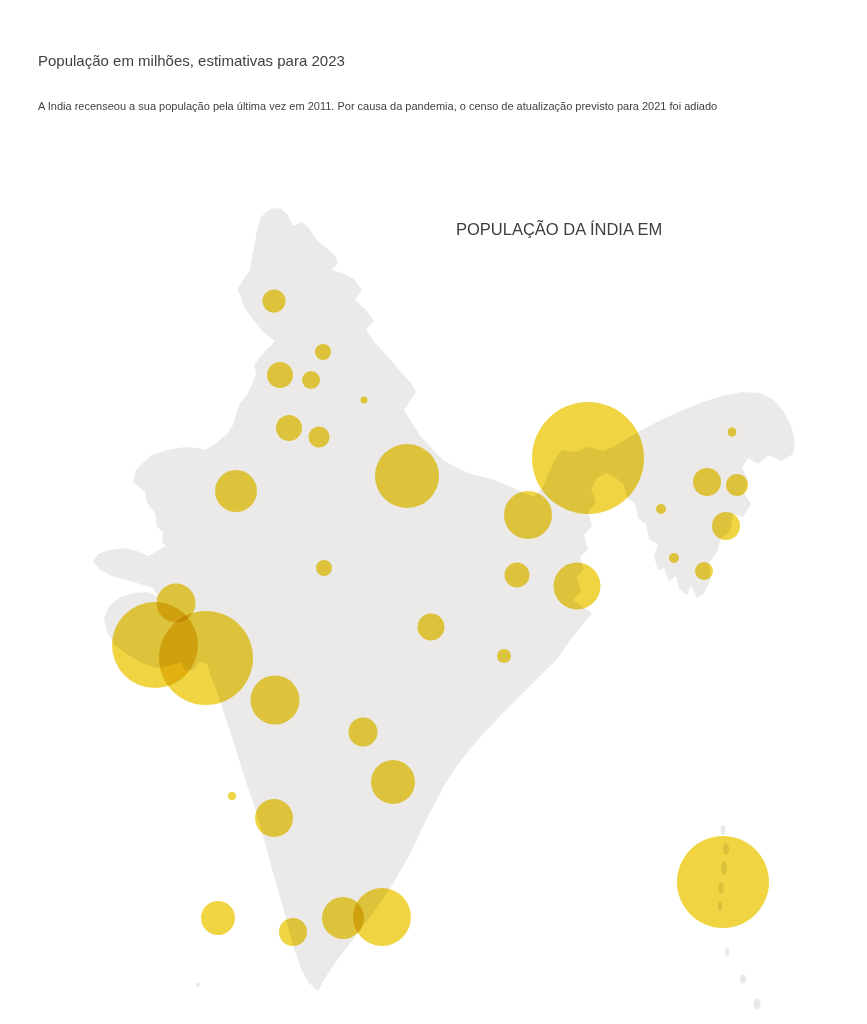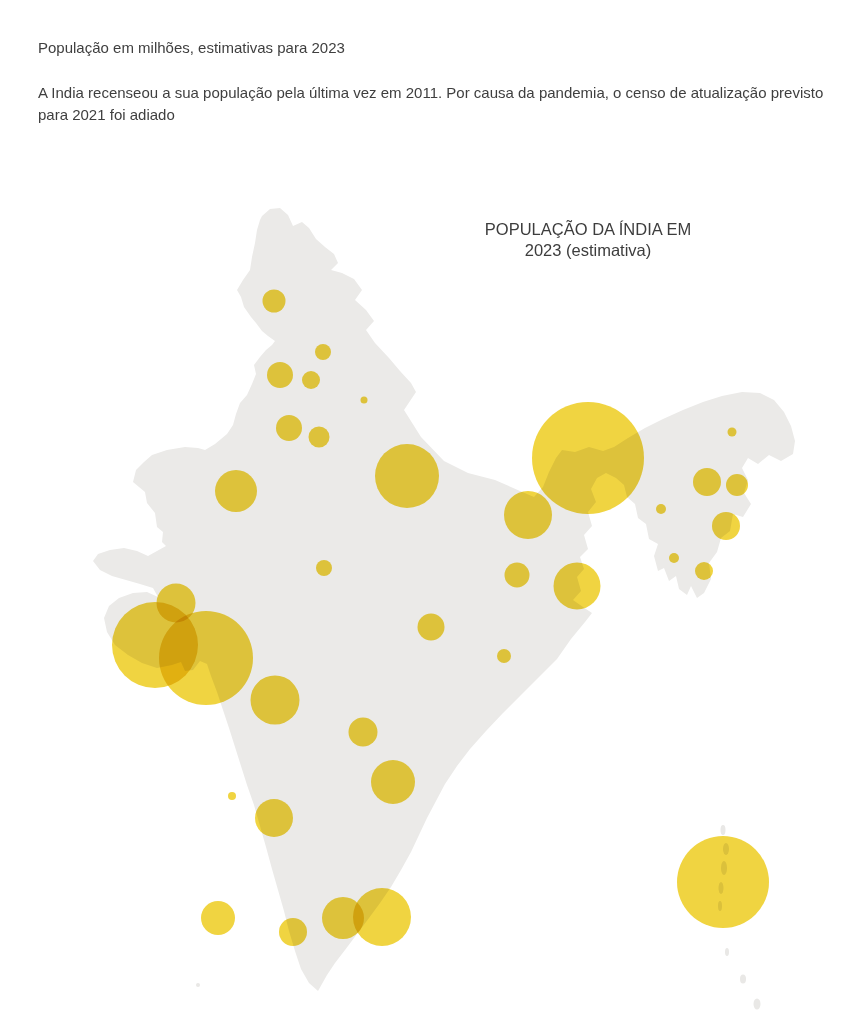--- a/index.html
+++ b/index.html
@@ -9,30 +9,30 @@
     background: #ffffff;
     overflow: hidden;
     font-family: "Liberation Sans", sans-serif;
   }
   .header { position: absolute; left: 38px; top: 22px; width: 800px; z-index: 3; }
   .title {
     font-size: 23px; font-weight: 700; color: #121212;
     margin: 0 0 0 0; letter-spacing: 0.1px;
   }
   .subtitle {
-    font-size: 15px; color: #3f3f3f; margin-top: 16px; line-height: 20px;
+    font-size: 15px; color: #3f3f3f; margin-top: 29px; line-height: 20px;
   }
   .description {
-    font-size: 15px; color: #3f3f3f; margin-top: 24px; line-height: 22px; width: 790px;
+    font-size: 11px; color: #3f3f3f; margin-top: 24px; line-height: 22px; width: 790px;
   }
   .map-wrap { position: absolute; left: 0; top: 0; width: 867px; height: 1024px; z-index: 1; }
   .bubble { mix-blend-mode: multiply; }
   .annotation {
     position: absolute; left: 456px; top: 219px; width: 264px; z-index: 2;
-    text-align: center; color: #3d3d3d; font-size: 16.5px; line-height: 20.5px;
+    color: #3d3d3d; font-size: 16.5px; line-height: 20.5px;
   }
 </style>
 </head>
 <body>
 
 <div class="header">
   <div class="subtitle">População em milhões, estimativas para 2023</div>
   <div class="description">A India recenseou a sua população pela última vez em 2011. Por causa da pandemia, o censo de atualização previsto para 2021 foi adiado</div>
 </div>
 
@@ -104,14 +104,13 @@
         <circle cx="293" cy="932" r="14" fill="#F0D441" class="bubble"></circle>
         <circle cx="343" cy="918" r="21" fill="#F0D441" class="bubble"></circle>
         <circle cx="382" cy="917" r="29" fill="#F0D441" class="bubble"></circle>
         <circle cx="723" cy="882" r="46" fill="#F0D441" class="bubble"></circle>
       </g>
   </svg>
 </div>
 
 <div class="annotation">
   <div>POPULAÇÃO DA ÍNDIA EM</div>
-  <div>2023 (estimativa)</div>
 </div>
 
 </body></html>

